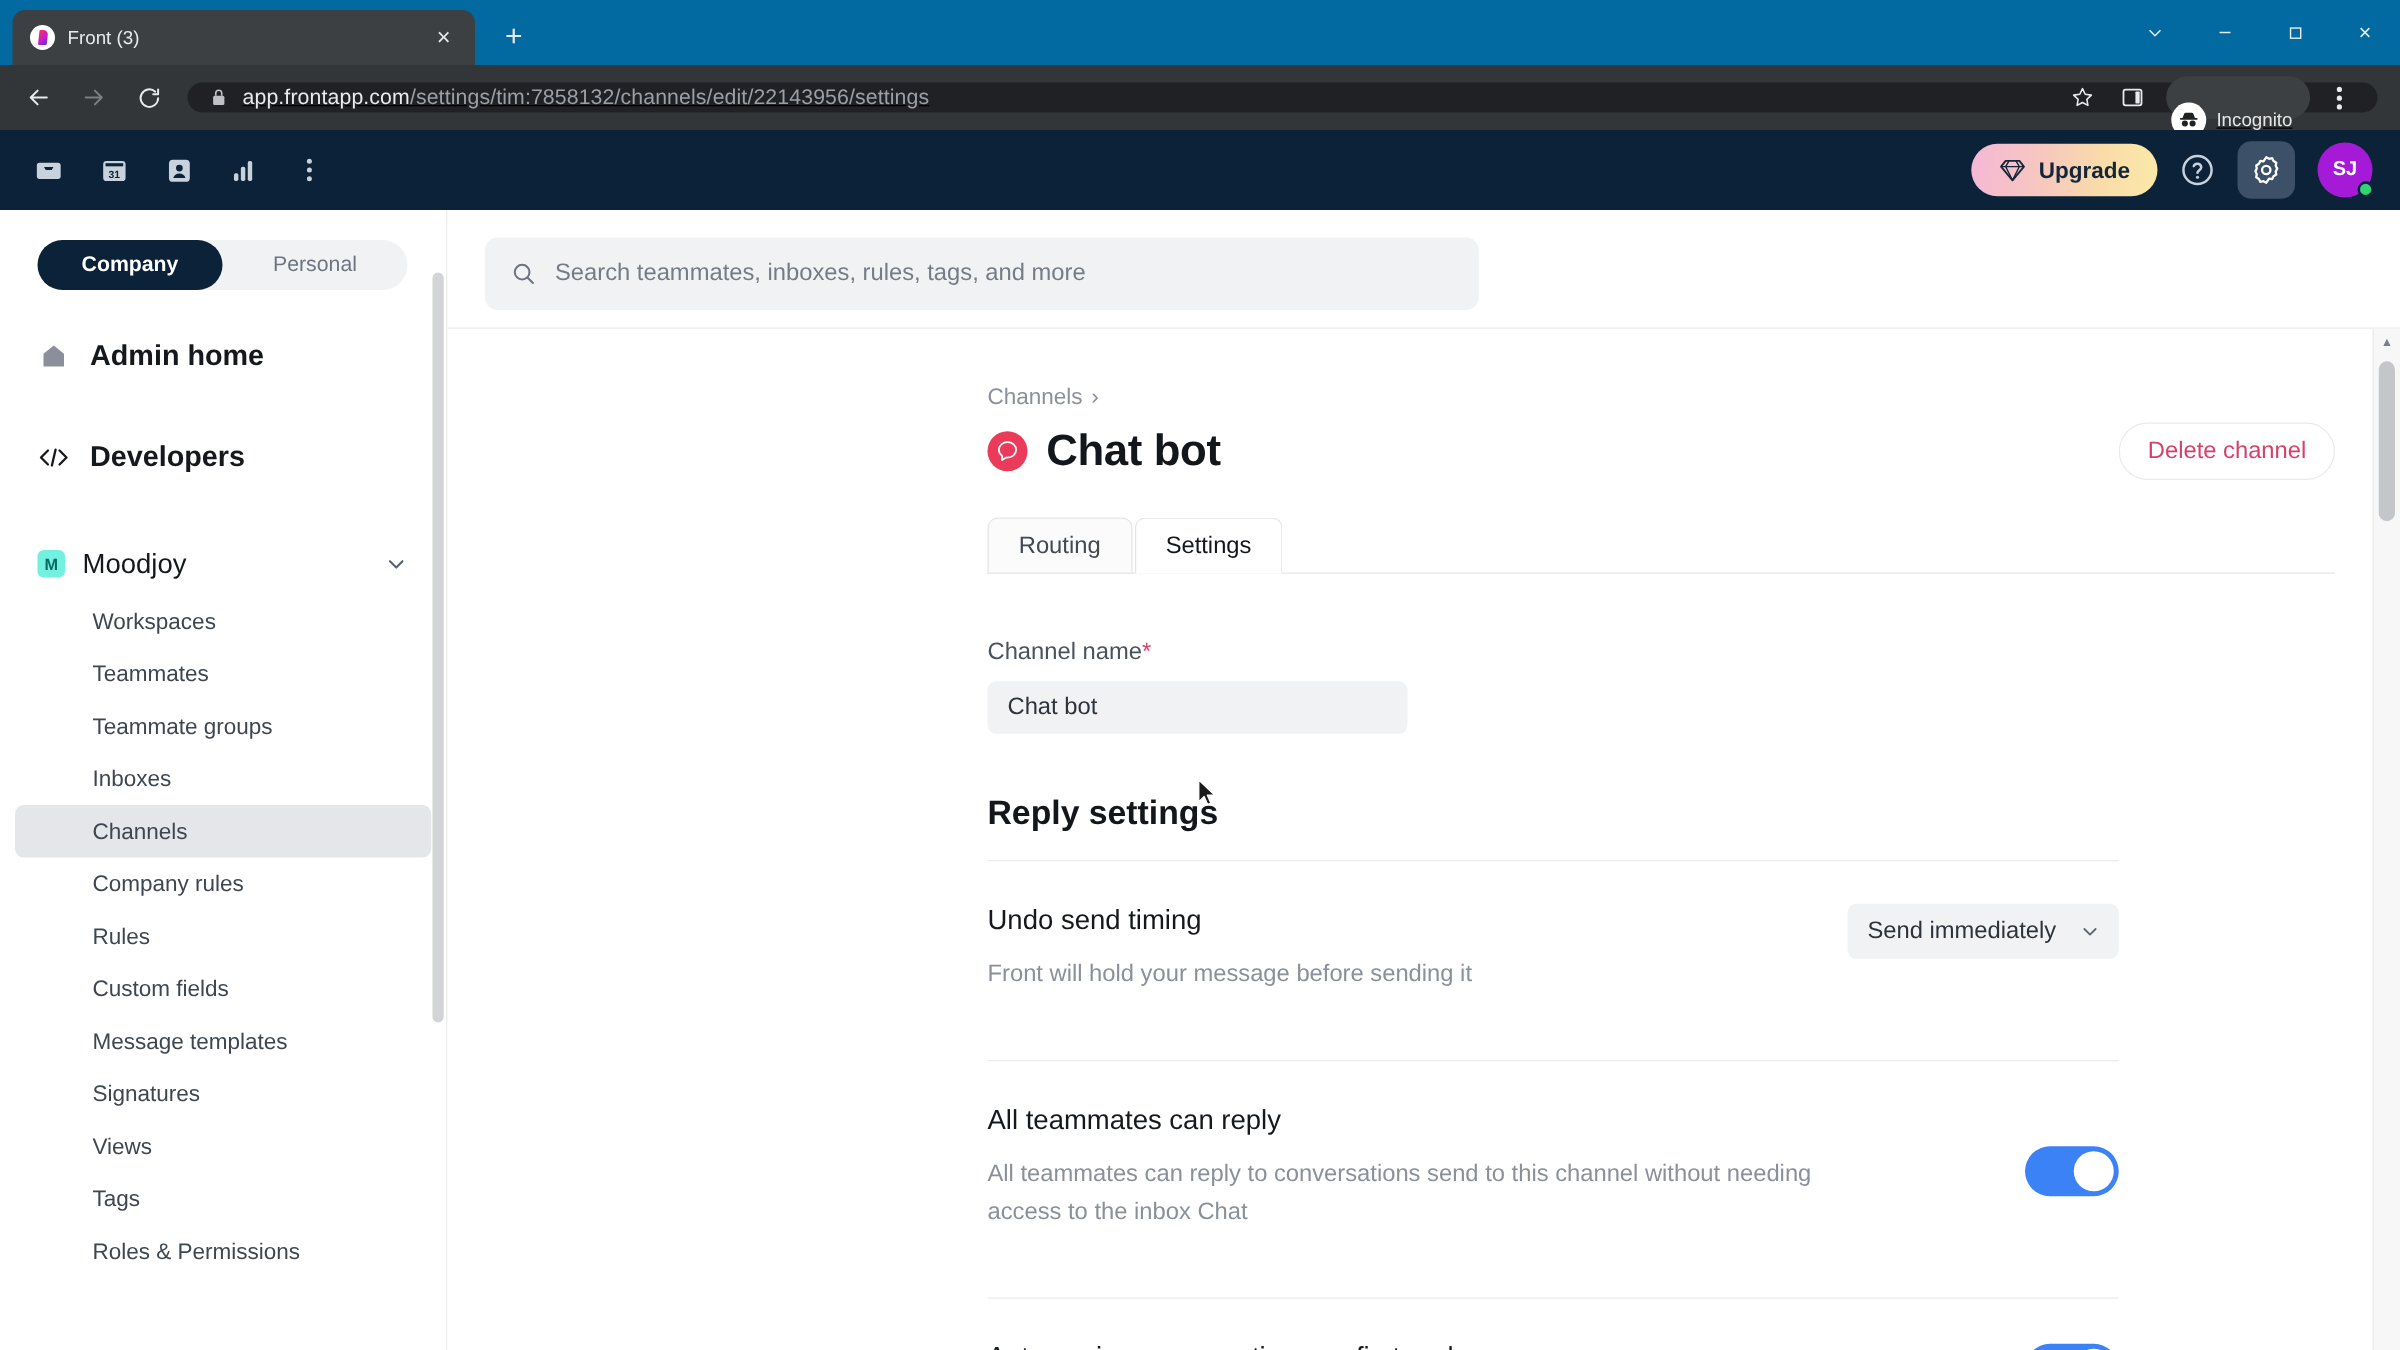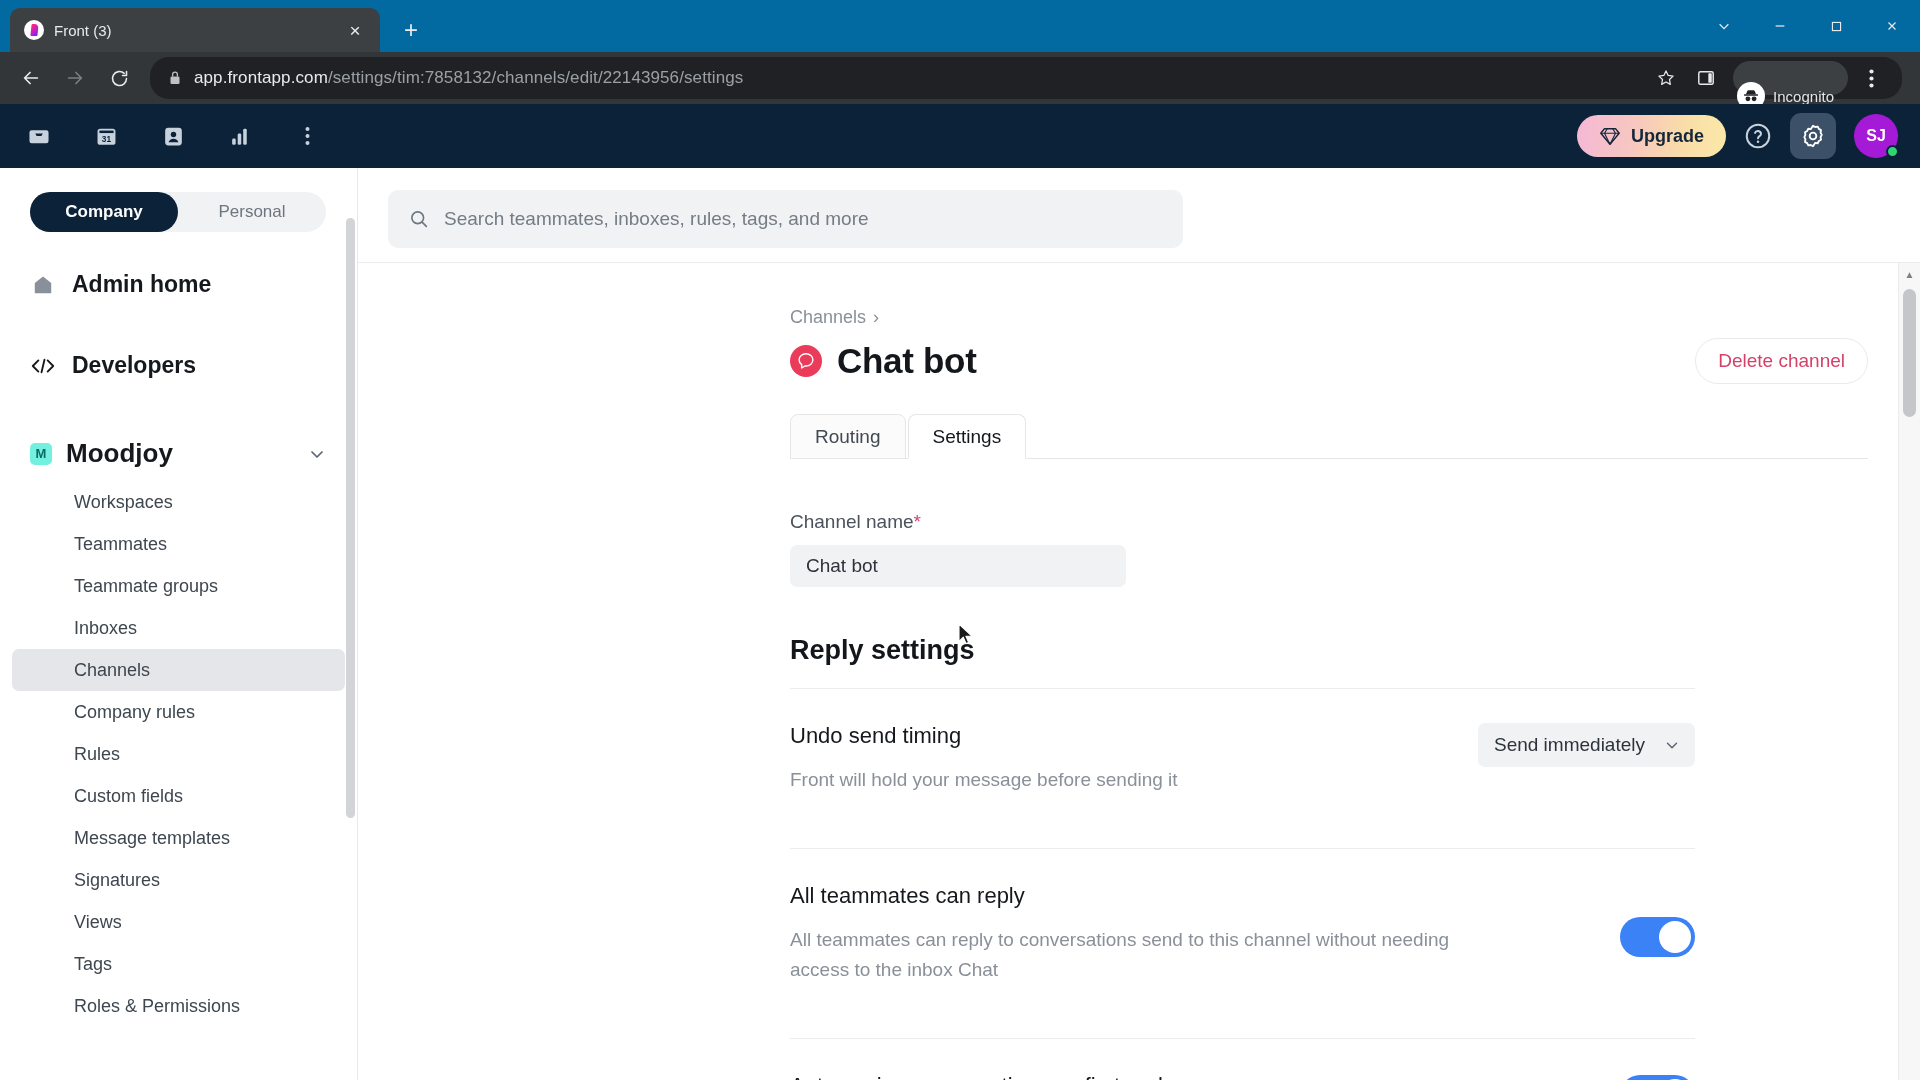--- a/index.html
+++ b/index.html
@@ -57,23 +57,24 @@
   .urlbar-row {
     height: 52px; background: #323639; display: flex; align-items: center;
     padding: 0 12px; gap: 6px; flex: none;
   }
   .nav-btn {
     width: 38px; height: 38px; border-radius: 50%;
     display: flex; align-items: center; justify-content: center; color: #e8eaed;
   }
   .nav-btn.disabled { color: #7b7f83; }
   .omnibox {
-    flex: 1; height: 42px; background: #202124; border-radius: 19px;
+    flex: 1; height: 24px; background: #202124; border-radius: 19px;
     display: flex; align-items: center; padding: 0 14px 0 18px; gap: 12px;
     margin: 0 6px;
+    text-decoration: underline;
   }
   .omnibox .url { font-size: 17px; color: #e8eaed; white-space: nowrap; letter-spacing: .1px; }
   .omnibox .url .dim { color: #9aa0a6; }
   .omni-right { margin-left: auto; display: flex; align-items: center; gap: 6px; }
   .icon-btn {
     width: 34px; height: 34px; display: flex; align-items: center; justify-content: center;
     color: #e8eaed; border-radius: 50%;
   }
   .incognito-pill {
     display: flex; align-items: center; gap: 8px; height: 34px;
@@ -85,21 +86,21 @@
   }
   .incognito-pill span { color: #e5e5e5; font-size: 15px; margin-top: 36px; }
 
   
   .app { flex: 1; display: flex; flex-direction: column; background: #fff; min-height: 0; }
 
   .topnav {
     height: 64px; background: #0b2239; display: flex; align-items: center;
     padding: 0 22px 0 24px; flex: none;
   }
-  .topnav-icons { display: flex; align-items: center; gap: 37px; }
+  .topnav-icons { display: flex; align-items: center; gap: 22px; }
   .tn-icon {
     width: 30px; height: 30px; display: flex; align-items: center; justify-content: center;
     color: #c7d2dd;
   }
   .topnav-right { margin-left: auto; display: flex; align-items: center; gap: 14px; }
   .upgrade-btn {
     height: 42px; border-radius: 21px; padding: 0 22px;
     background: linear-gradient(95deg, #f5b8d6 0%, #f7c7c0 38%, #f9dca8 70%, #fbe9a8 100%);
     display: flex; align-items: center; gap: 10px;
     color: #14263a; font-size: 18px; font-weight: 700;
@@ -146,21 +147,21 @@
   .nav-major .gi { width: 26px; display: flex; align-items: center; justify-content: center; color: #8a9099; }
 
   .team-row {
     display: flex; align-items: center; gap: 14px; padding: 14px 30px 10px 30px;
   }
   .team-badge {
     width: 22px; height: 22px; border-radius: 5px; background: #72f0e0;
     color: #0a6a60; font-size: 13px; font-weight: 700;
     display: flex; align-items: center; justify-content: center; flex: none;
   }
-  .team-name { font-size: 26px; font-weight: 700; color: #15181c; flex: 1; }
+  .team-name { font-size: 22px; font-weight: 400; color: #15181c; flex: 1; }
   .team-chev { color: #5b6572; display: flex; align-items: center; }
 
   .subnav { padding: 2px 12px 0 12px; }
   .subnav-item {
     height: 42px; display: flex; align-items: center; padding: 0 0 0 62px;
     font-size: 18px; color: #3e464f; border-radius: 7px; margin-bottom: 0px;
   }
   .subnav-item.active { background: #e4e6e9; }
 
   .sb-scroll {

